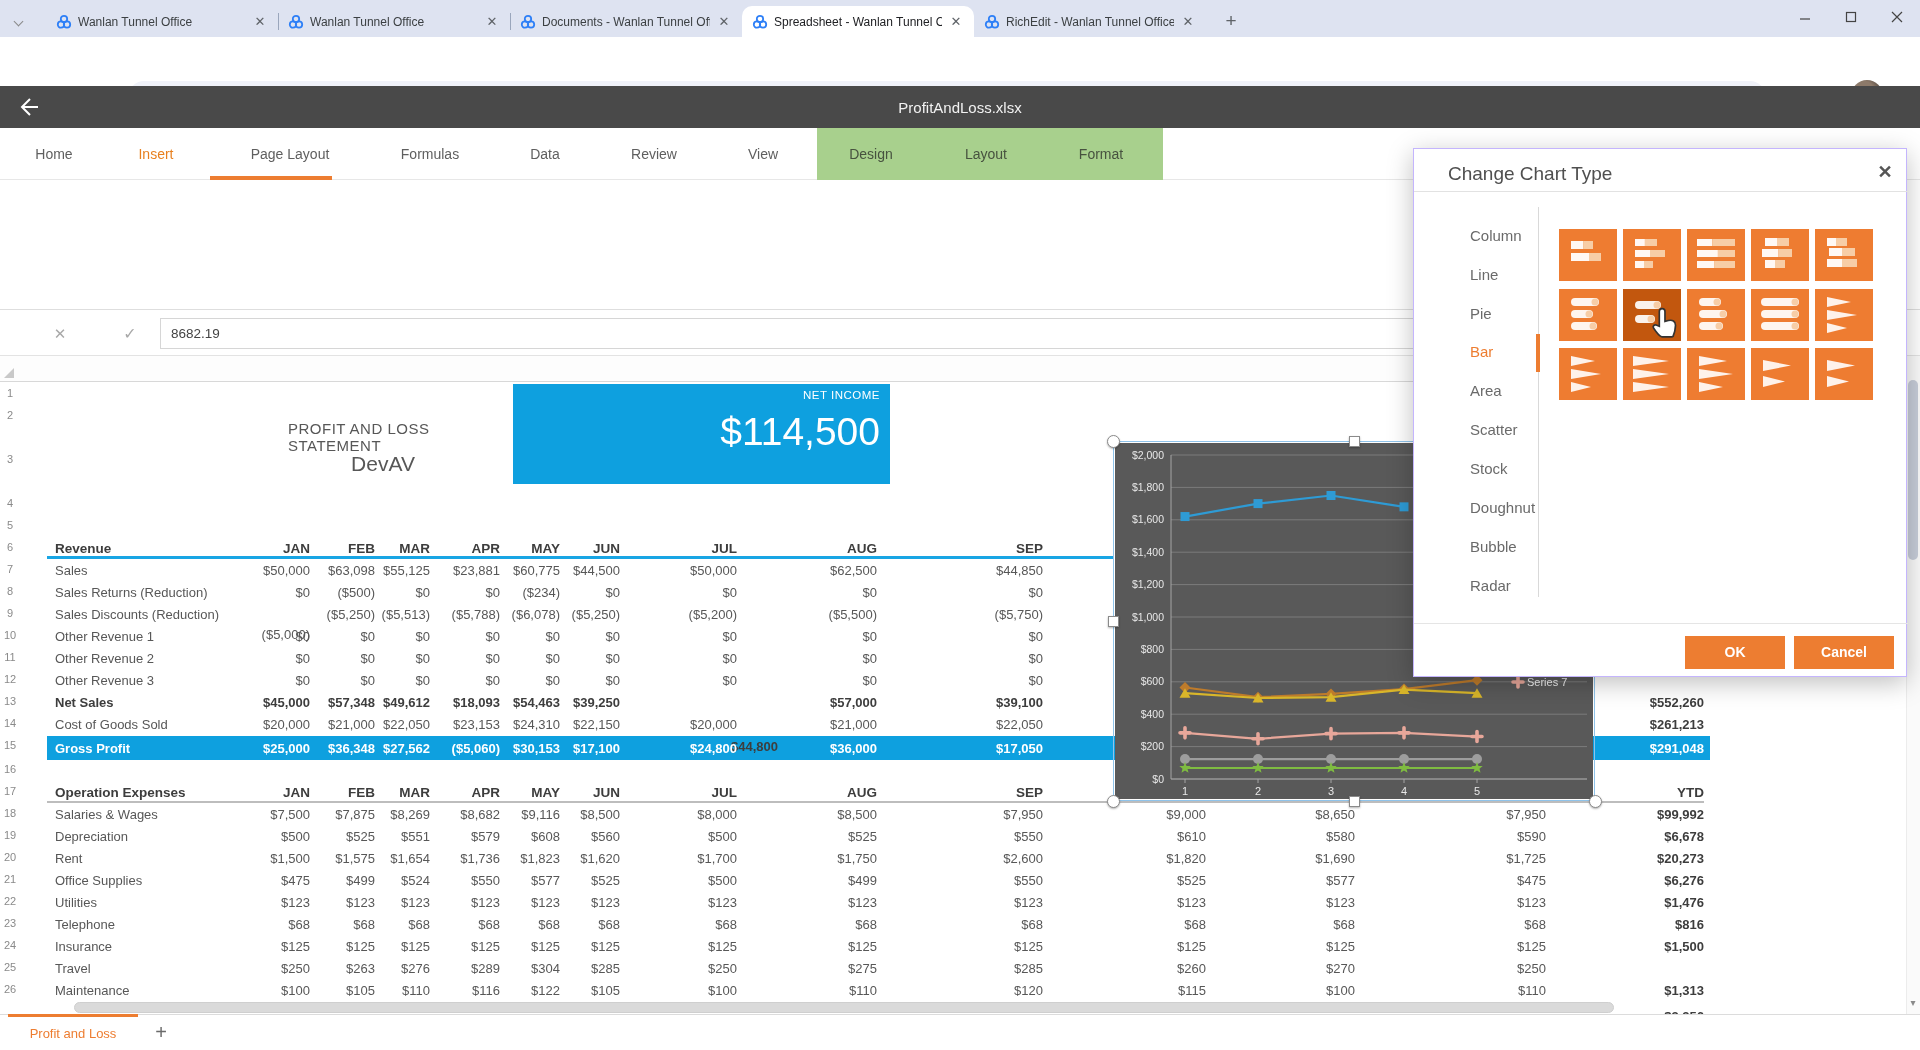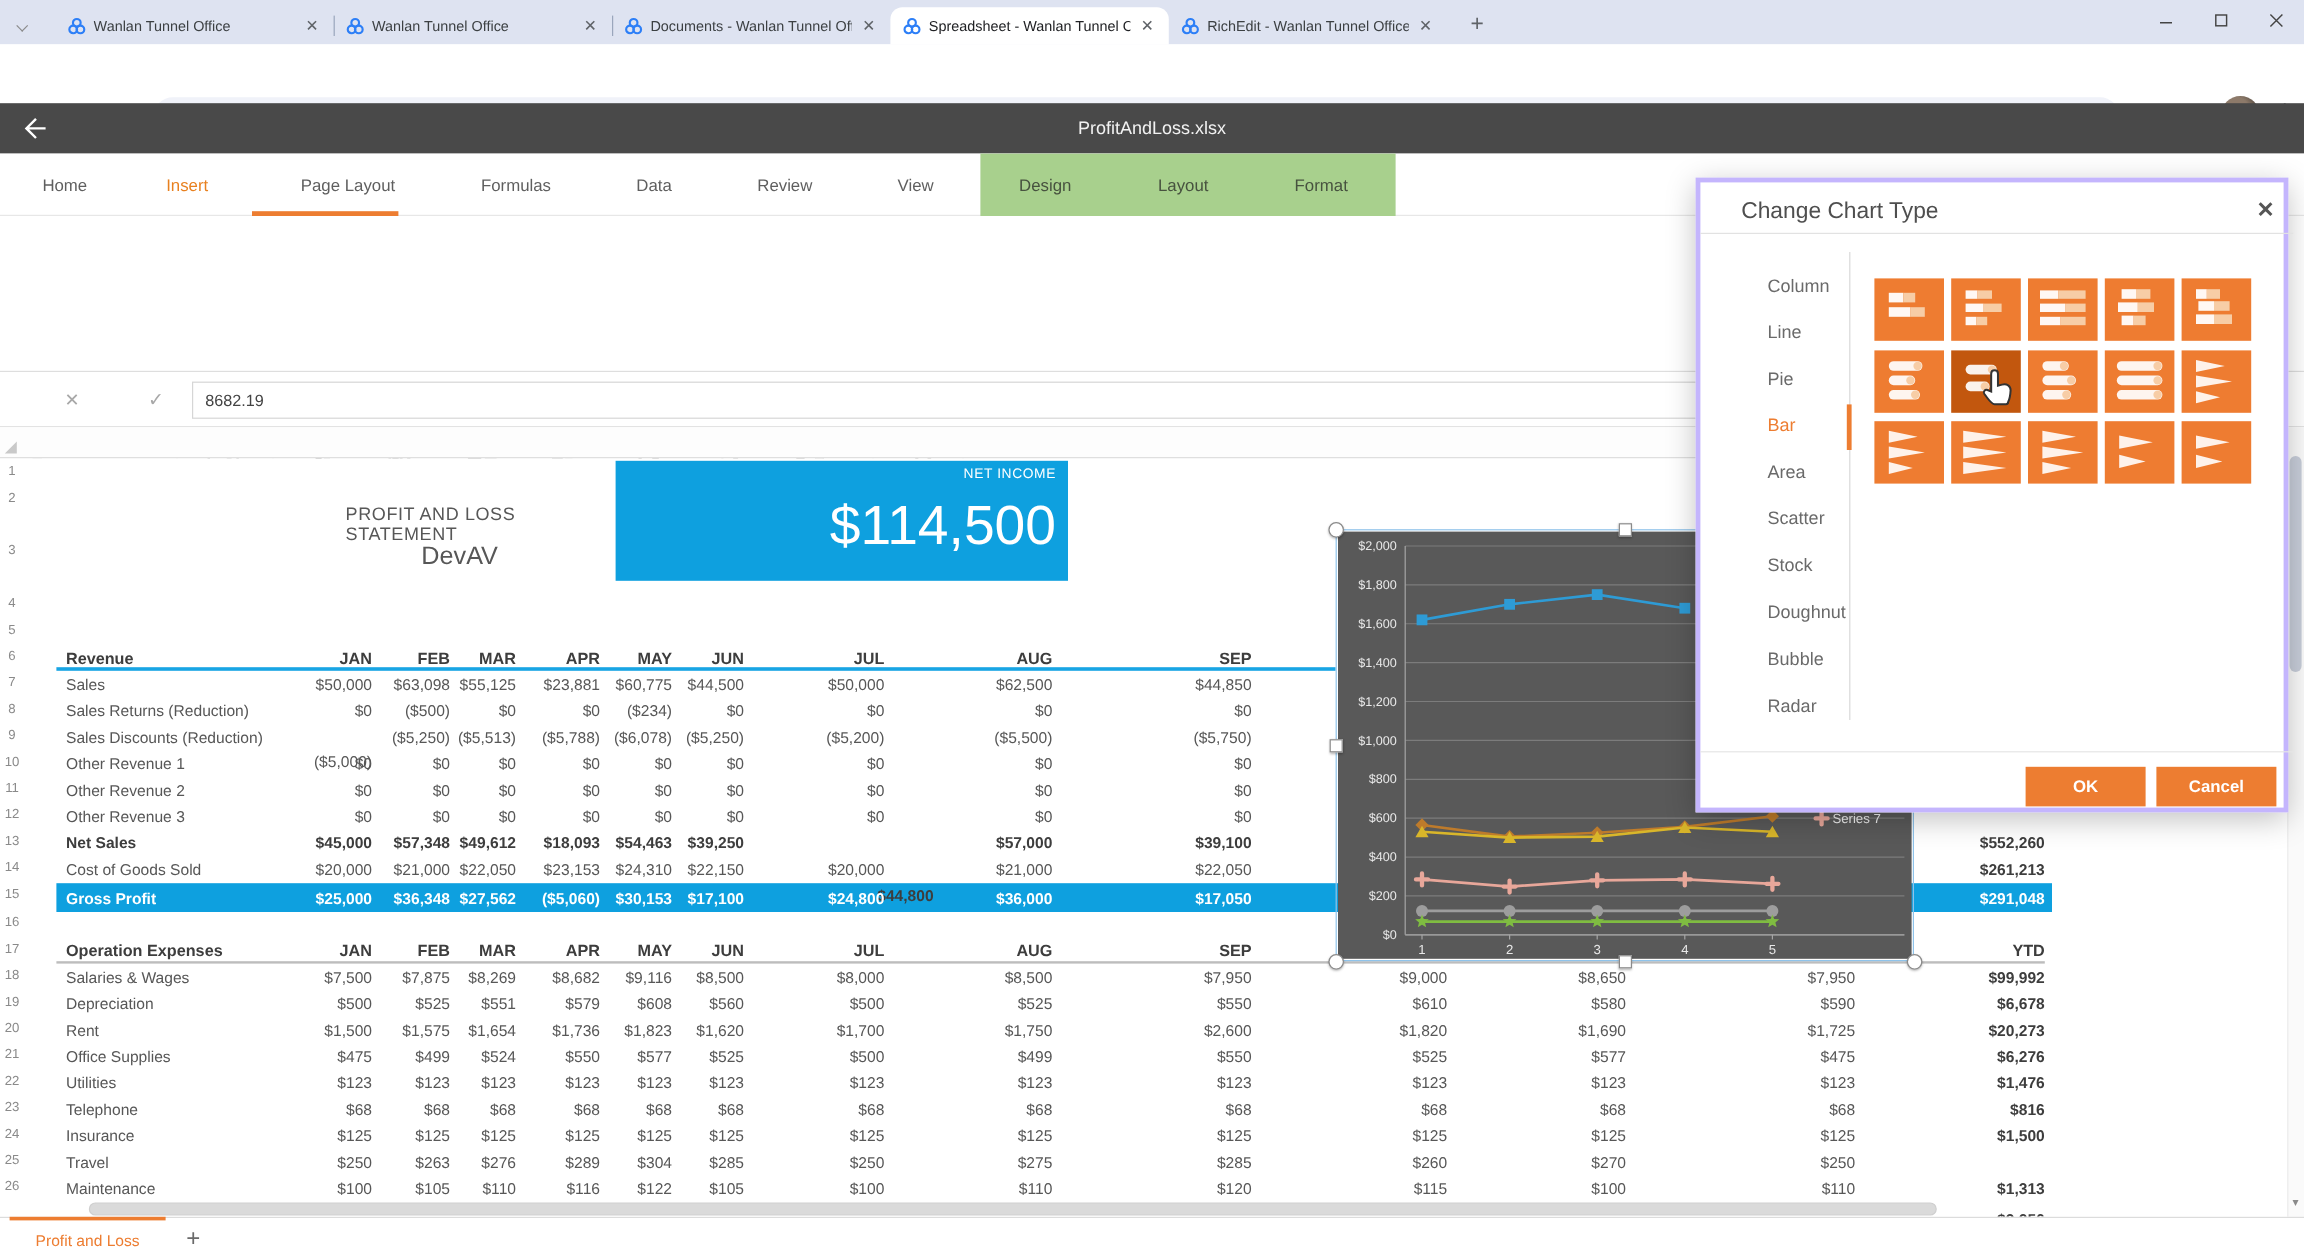--- a/index.html
+++ b/index.html
@@ -70,21 +70,21 @@
   .cell.w { color:#fff; font-weight:bold; }
   .mhdr { position:absolute; white-space:nowrap; font-size:13.5px; font-weight:bold; color:#3d3d3d; }
 
   
   #year { left:96px; top:400px; width:150px; font-family:"DejaVu Serif", serif; font-size:58px;
     letter-spacing:2px; color:#4d4d4d; }
   #pl-line1 { left:288px; top:420px; width:200px; font-size:15px; letter-spacing:0.5px; color:#575757; }
   #pl-line2 { left:288px; top:452px; width:190px; text-align:center; font-size:21px; color:#575757; }
   #netincome-box { left:513px; top:384px; width:377px; height:100px; background:#0EA0DF; }
   #ni-label { position:absolute; right:10px; top:5px; color:#fff; font-size:11.5px; letter-spacing:0.5px; }
-  #ni-value { position:absolute; right:10px; top:26px; color:#fff; font-size:46px; font-weight:300; }
+  #ni-value { position:absolute; right:10px; top:26px; color:#fff; font-size:39px; font-weight:300; }
 
   .blue-underline { background:#18a5e4; }
   .gray-underline { background:#bdbdbd; }
   #gp-band { left:47px; top:736px; width:1663px; height:24px; background:#0EA0DF; }
 
   
   #chartbox { left:1113px; top:441px; width:482px; height:360px; z-index:5; }
   #chart-sel { position:absolute; left:0; top:0; width:482px; height:360px; border:1.5px solid #8fc3ea; }
   .handle-c { position:absolute; width:13px; height:13px; border-radius:7px; background:#fff;
     border:1px solid #8a8a8a; box-shadow:0 1px 2px rgba(0,0,0,.3); z-index:6; }
@@ -101,21 +101,21 @@
 
   
   #sheetbar { left:0; top:1014px; width:1920px; height:36px; background:#fff; border-top:1px solid #dcdcdc; z-index:16; }
   #sheettab-accent { left:8px; top:1014px; width:130px; height:3px; background:#ED7D31; z-index:17; }
   #sheettab { left:8px; top:1017px; width:130px; height:33px; color:#ED7D31; font-size:13px;
     display:flex; align-items:center; justify-content:center; z-index:17; }
   #sheet-add { left:148px; top:1020px; width:26px; height:26px; color:#6a6a6a; font-size:20px;
     text-align:center; line-height:25px; z-index:17; }
 
   
-  #dialog { left:1413px; top:148px; width:494px; height:529px; background:#fff; border:4px solid #c4b5fd;
+  #dialog { left:1413px; top:148px; width:494px; height:529px; background:#fff; border:1px solid #c4b5fd;
     box-shadow:0 6px 24px rgba(0,0,0,.25); z-index:20; }
   #dlg-title { position:absolute; left:34px; top:14px; font-size:19px; color:#4f4f4f; }
   #dlg-close { position:absolute; left:458px; top:10px; width:26px; height:26px; color:#555;
     font-size:18px; font-weight:bold; text-align:center; line-height:26px; }
   #dlg-hr { position:absolute; left:0; top:42px; width:494px; height:1px; background:#e2e2e2; }
   .dlg-type { position:absolute; left:56px; width:64px; height:26px; font-size:15px; color:#6a6a6a; }
   .dlg-type.sel { color:#ED7D31; }
   #dlg-vr { position:absolute; left:124px; top:58px; width:1px; height:390px; background:#d9d9d9; }
   #dlg-ind { position:absolute; left:122px; top:185px; width:4px; height:38px; background:#ED7D31; }
   .tile { position:absolute; width:58px; height:52px; background:#EE7C31; }

